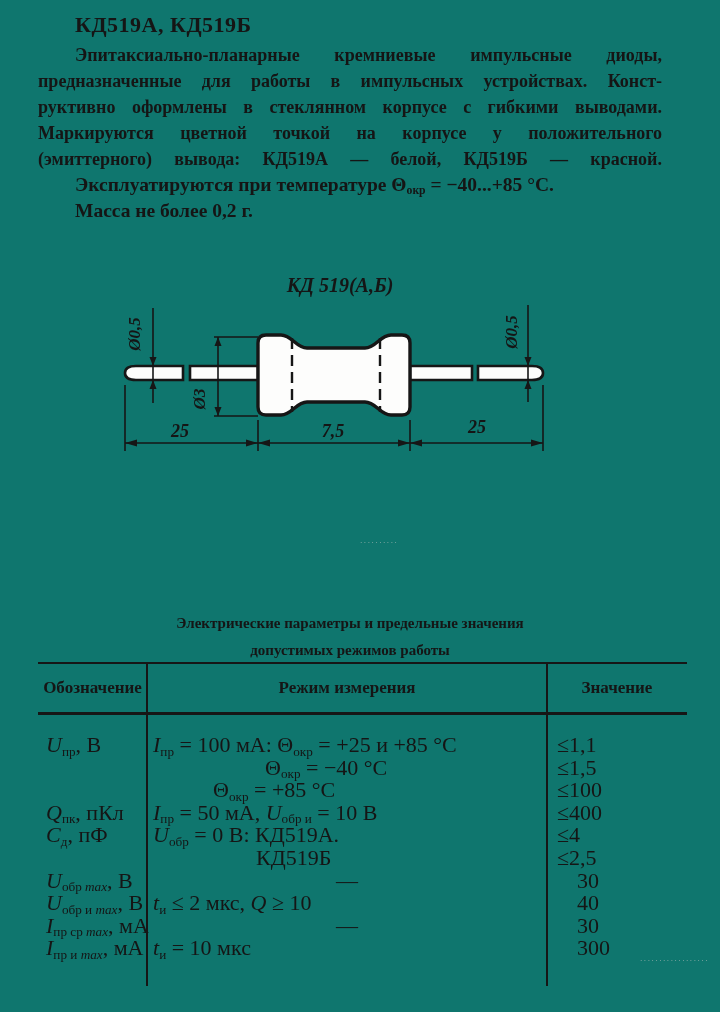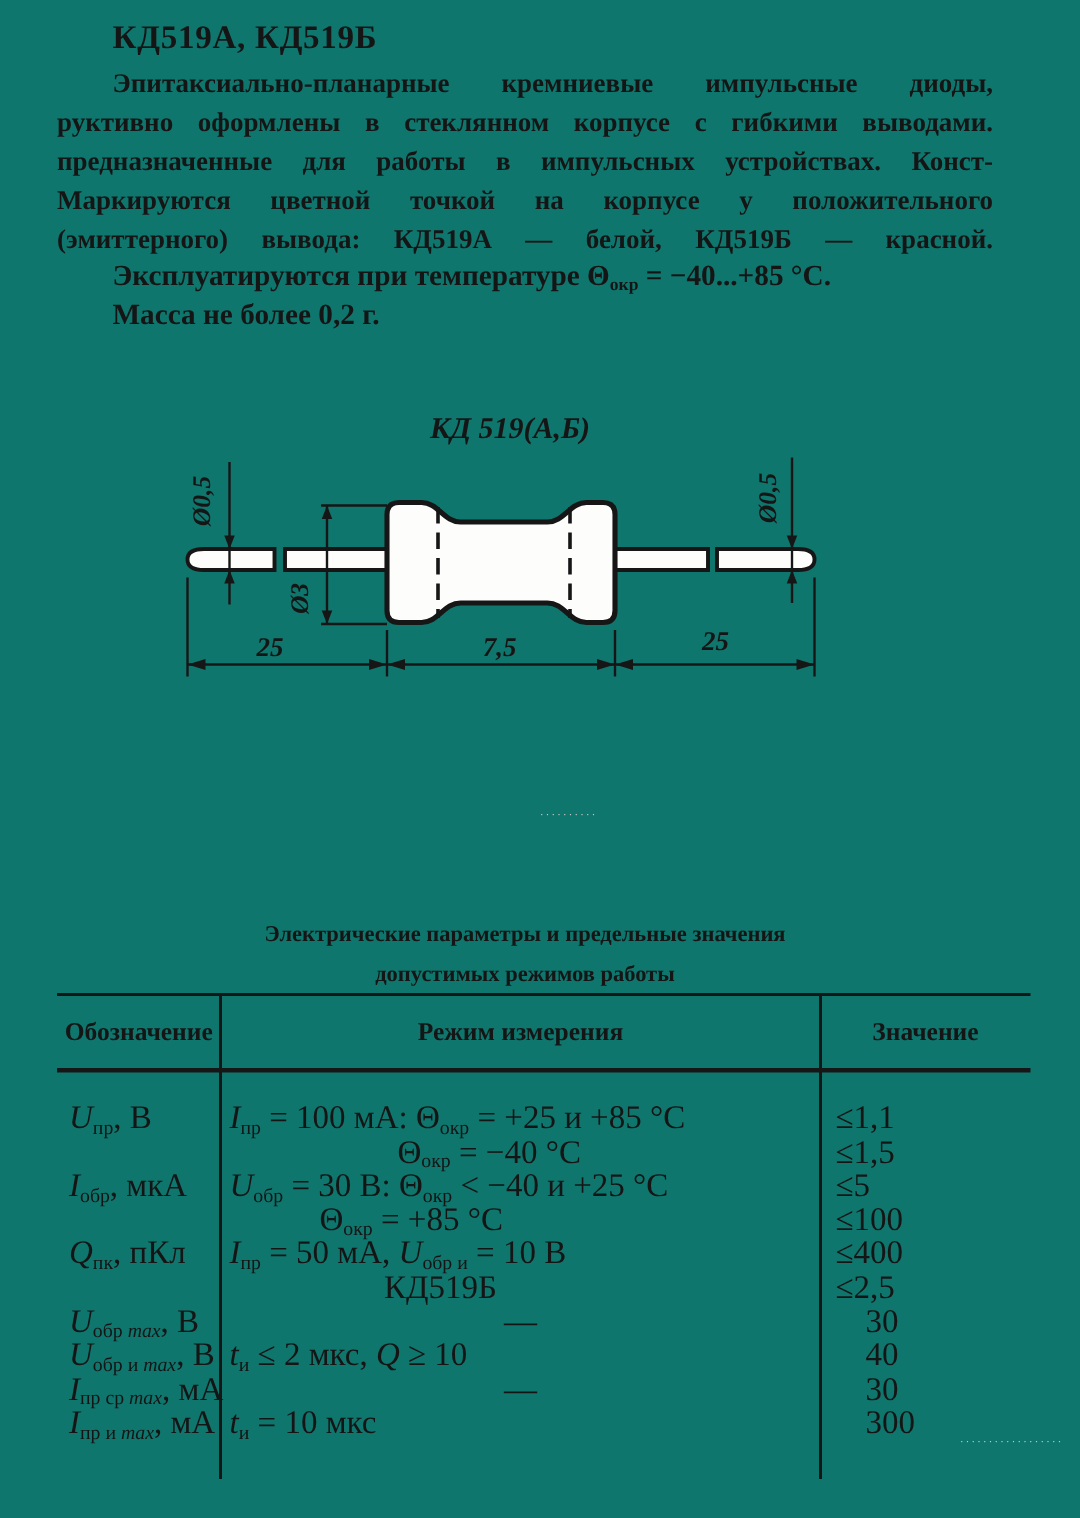--- a/index.html
+++ b/index.html
@@ -50,22 +50,22 @@
 </style>
 </head>
 <body>
 
 <div class="page">
 
   <div class="doc-title">КД519А, КД519Б</div>
 
   <div class="para" style="top:42px;">
     <div class="line indent">Эпитаксиально-планарные кремниевые импульсные диоды,</div>
+    <div class="line">предназначенные для работы в импульсных устройствах. Конст-</div>
     <div class="line">руктивно оформлены в стеклянном корпусе с гибкими выводами.</div>
-    <div class="line">предназначенные для работы в импульсных устройствах. Конст-</div>
     <div class="line">Маркируются цветной точкой на корпусе у положительного</div>
     <div class="line">(эмиттерного) вывода: КД519А — белой, КД519Б — красной.</div>
   </div>
 
   <div class="pline" style="top:172px;">Эксплуатируются при температуре Θ<sub>окр</sub> = −40...+85 °C.</div>
   <div class="pline" style="top:198px;">Масса не более 0,2 г.</div>
 
   <svg class="figure" viewBox="0 0 450 200">
 
     <text x="230" y="20" text-anchor="middle" font-family="Liberation Serif,serif" font-size="20" font-style="italic" font-weight="700">КД 519(А,Б)</text>
@@ -151,35 +151,35 @@
         <div class="c1"><i>U</i><sub>пр</sub>, В</div>
         <div class="c2"><i>I</i><sub>пр</sub> = 100 мА: Θ<sub>окр</sub> = +25 и +85 °C</div>
         <div class="c3">≤1,1</div>
       </div>
       <div class="trow">
         <div class="c1"></div>
         <div class="c2 ind1">Θ<sub>окр</sub> = −40 °C</div>
         <div class="c3">≤1,5</div>
       </div>
       <div class="trow">
-        <div class="c1"><i>I</i><sub>обр</sub>, мкА</div>
-        <div class="c2"><i>U</i><sub>обр</sub> = 30 В: Θ<sub>окр</sub> &lt; −40 и +25 °C</div>
-        <div class="c3">≤5</div>
-      </div>
-      <div class="trow">
         <div class="c1"></div>
         <div class="c2 ind2">Θ<sub>окр</sub> = +85 °C</div>
         <div class="c3">≤100</div>
       </div>
       <div class="trow">
         <div class="c1"><i>Q</i><sub>пк</sub>, пКл</div>
         <div class="c2"><i>I</i><sub>пр</sub> = 50 мА, <i>U</i><sub>обр и</sub> = 10 В</div>
         <div class="c3">≤400</div>
       </div>
       <div class="trow">
+        <div class="c1"><i>C</i><sub>д</sub>, пФ</div>
+        <div class="c2"><i>U</i><sub>обр</sub> = 0 В: КД519А.</div>
+        <div class="c3">≤4</div>
+      </div>
+      <div class="trow">
         <div class="c1"></div>
         <div class="c2 ind3">КД519Б</div>
         <div class="c3">≤2,5</div>
       </div>
       <div class="trow">
         <div class="c1"><i>U</i><sub>обр <i>max</i></sub>, В</div>
         <div class="c2 dash">—</div>
         <div class="c3 num">30</div>
       </div>
       <div class="trow">

